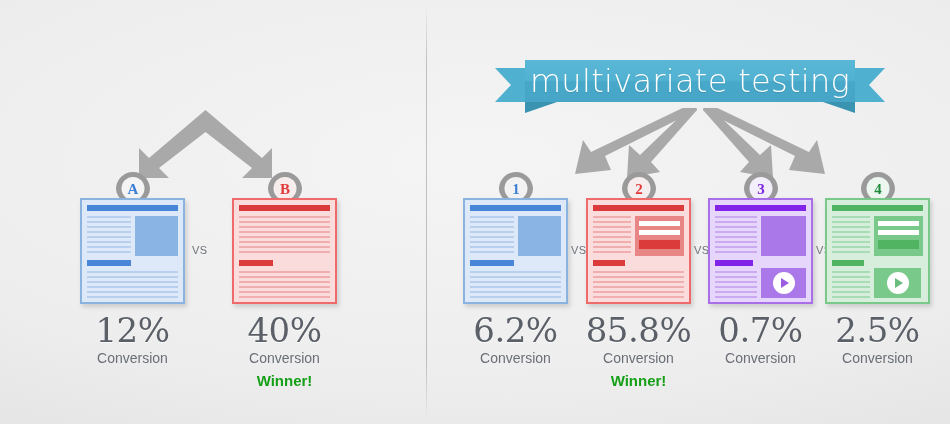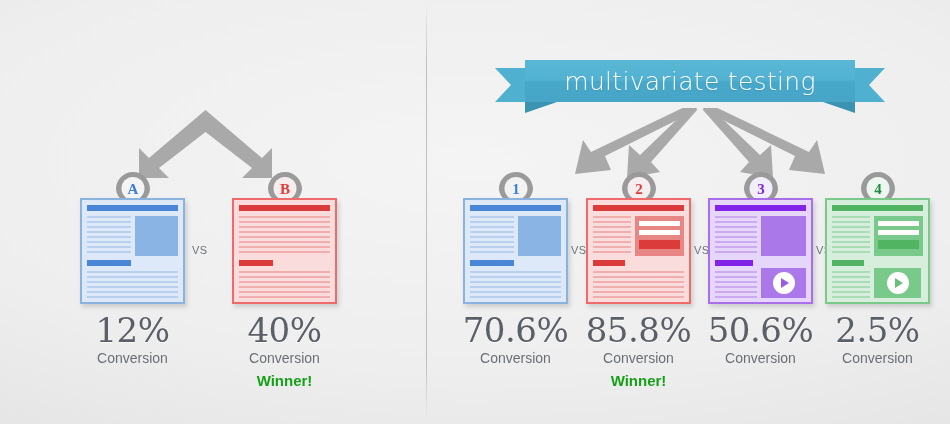--- a/index.html
+++ b/index.html
@@ -160,21 +160,21 @@
     <div class="conv">Conversion</div>
     <div class="winner">Winner!</div>
   </div>
 
   <div class="ribbon" style="left:495px;top:60px;width:390px;">
     <div class="tail l"></div>
     <div class="tail r"></div>
     <div class="fold l"></div>
     <div class="fold r"></div>
     <div class="band">
-      <div class="ttl" style="font-size:25px;">multivariate testing</div>
+      <div class="ttl" style="font-size:32px;">multivariate testing</div>
     </div>
   </div>
 
   <div class="arrows" style="left:545px;top:108px;width:310px;height:72px;">
     <svg width="310" height="72" viewBox="0 0 310 72">
       <g fill="#a9a9a9">
         <path d="M152 2 L60 48 L66 62 L30 66 L38 32 L46 44 L150 -6 Z"></path>
         <path d="M152 2 L106 54 L115 64 L82 70 L84 37 L95 47 L148 -4 Z"></path>
         <path d="M158 2 L204 54 L195 64 L228 70 L226 37 L215 47 L162 -4 Z"></path>
         <path d="M158 2 L250 48 L244 62 L280 66 L272 32 L264 44 L160 -6 Z"></path>
@@ -208,21 +208,21 @@
         <div class="lines" style="left:0;right:0;top:66px;">
           <i style="background:#b9cfee"></i>
             <i style="background:#b9cfee"></i>
             <i style="background:#b9cfee"></i>
           <i style="background:#b9cfee"></i>
             <i style="background:#b9cfee"></i>
             <i style="background:#b9cfee"></i>
         </div>
       </div>
     </div>
-    <div class="pct">70.6%</div>
+    <div class="pct">6.2%</div>
     <div class="conv">Conversion</div>
   </div>
 
   <div class="vs" style="left:571px;top:240px;">vs</div>
 
   <div class="col" style="left:586px;top:172px;width:105px;">
     <div class="pin">
       <svg width="34" height="40" viewBox="0 0 34 40">
         <path fill="#9a9a9a" d="M17 0 C7.6 0 0 7.6 0 17 C0 26 12 33 17 40 C22 33 34 26 34 17 C34 7.6 26.4 0 17 0 Z"></path>
         <circle cx="17" cy="16.5" r="11.5" fill="#f6eeee"></circle>
@@ -296,21 +296,21 @@
             <i style="background:#cbaaf2"></i>
             <i style="background:#cbaaf2"></i>
         </div>
         <div class="vid" style="left:46px;right:0;top:63px;height:30px;background:#ab78ea;">
           <div class="play">
               <b style="border-color:transparent transparent transparent #9b5ce0;"></b>
             </div>
         </div>
       </div>
     </div>
-    <div class="pct">50.6%</div>
+    <div class="pct">0.7%</div>
     <div class="conv">Conversion</div>
   </div>
 
   <div class="vs" style="left:816px;top:240px;">vs</div>
 
   <div class="col" style="left:825px;top:172px;width:105px;">
     <div class="pin">
       <svg width="34" height="40" viewBox="0 0 34 40">
         <path fill="#9a9a9a" d="M17 0 C7.6 0 0 7.6 0 17 C0 26 12 33 17 40 C22 33 34 26 34 17 C34 7.6 26.4 0 17 0 Z"></path>
         <circle cx="17" cy="16.5" r="11.5" fill="#eef6f0"></circle>

